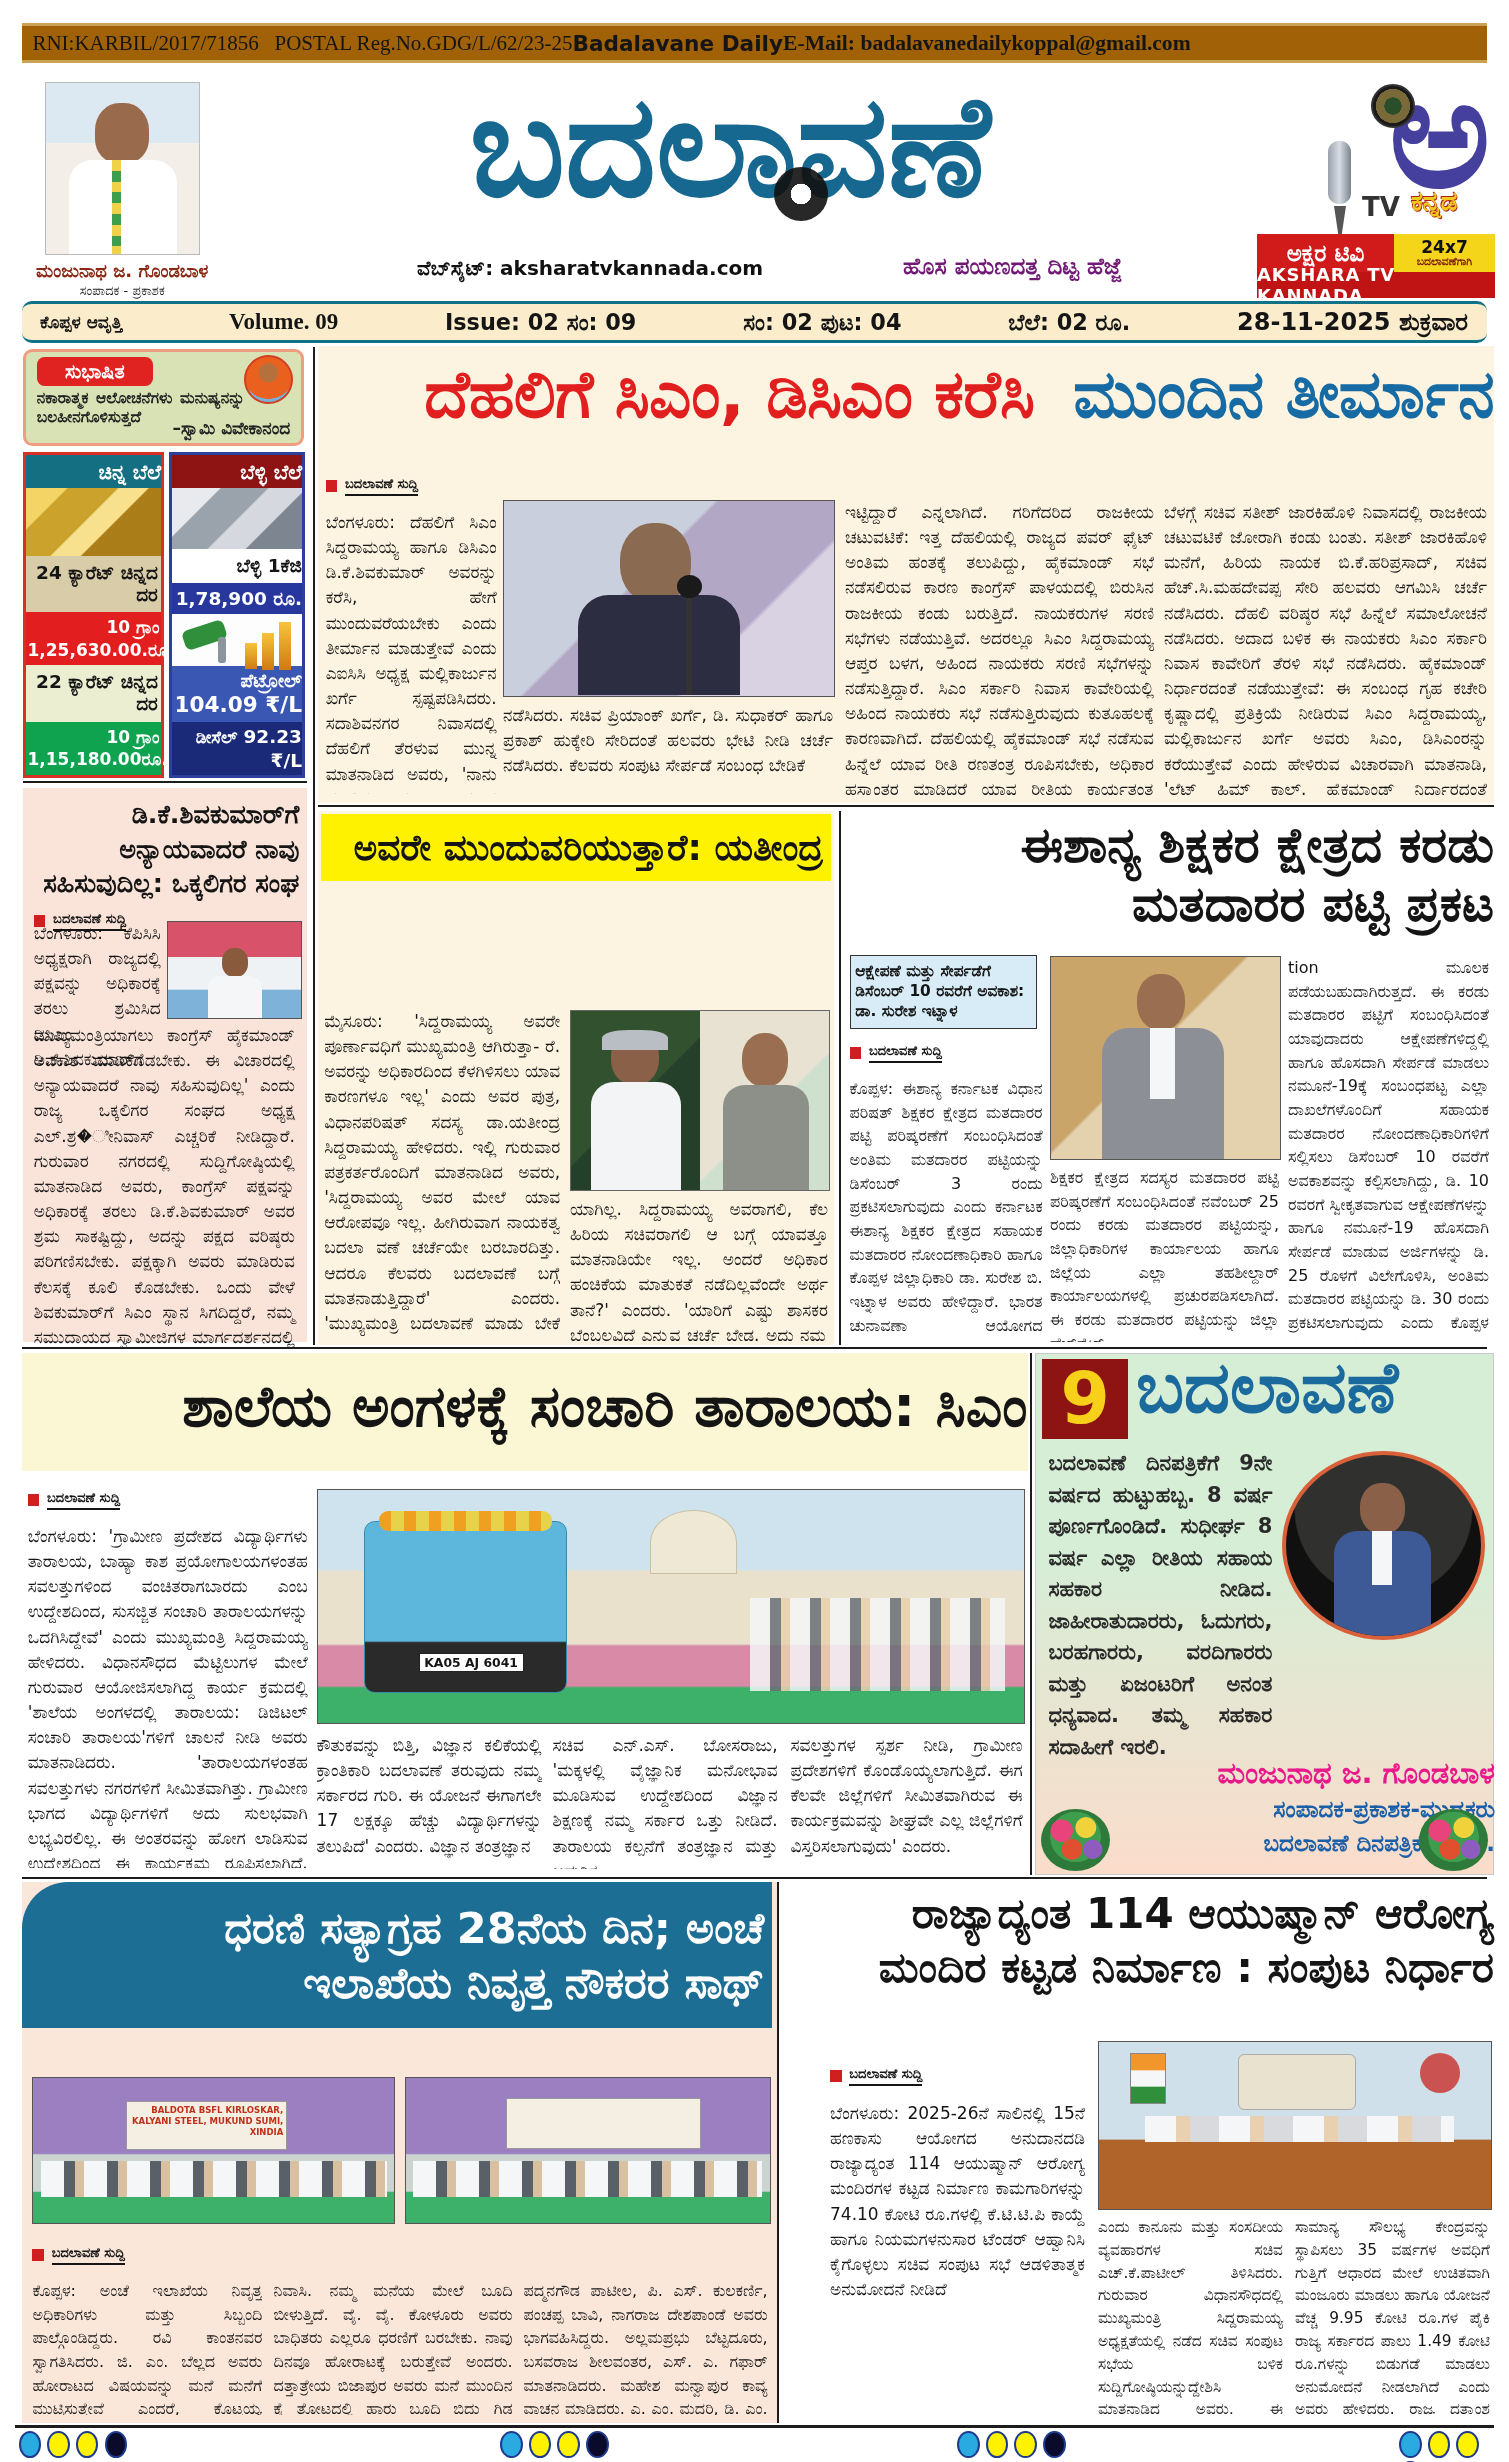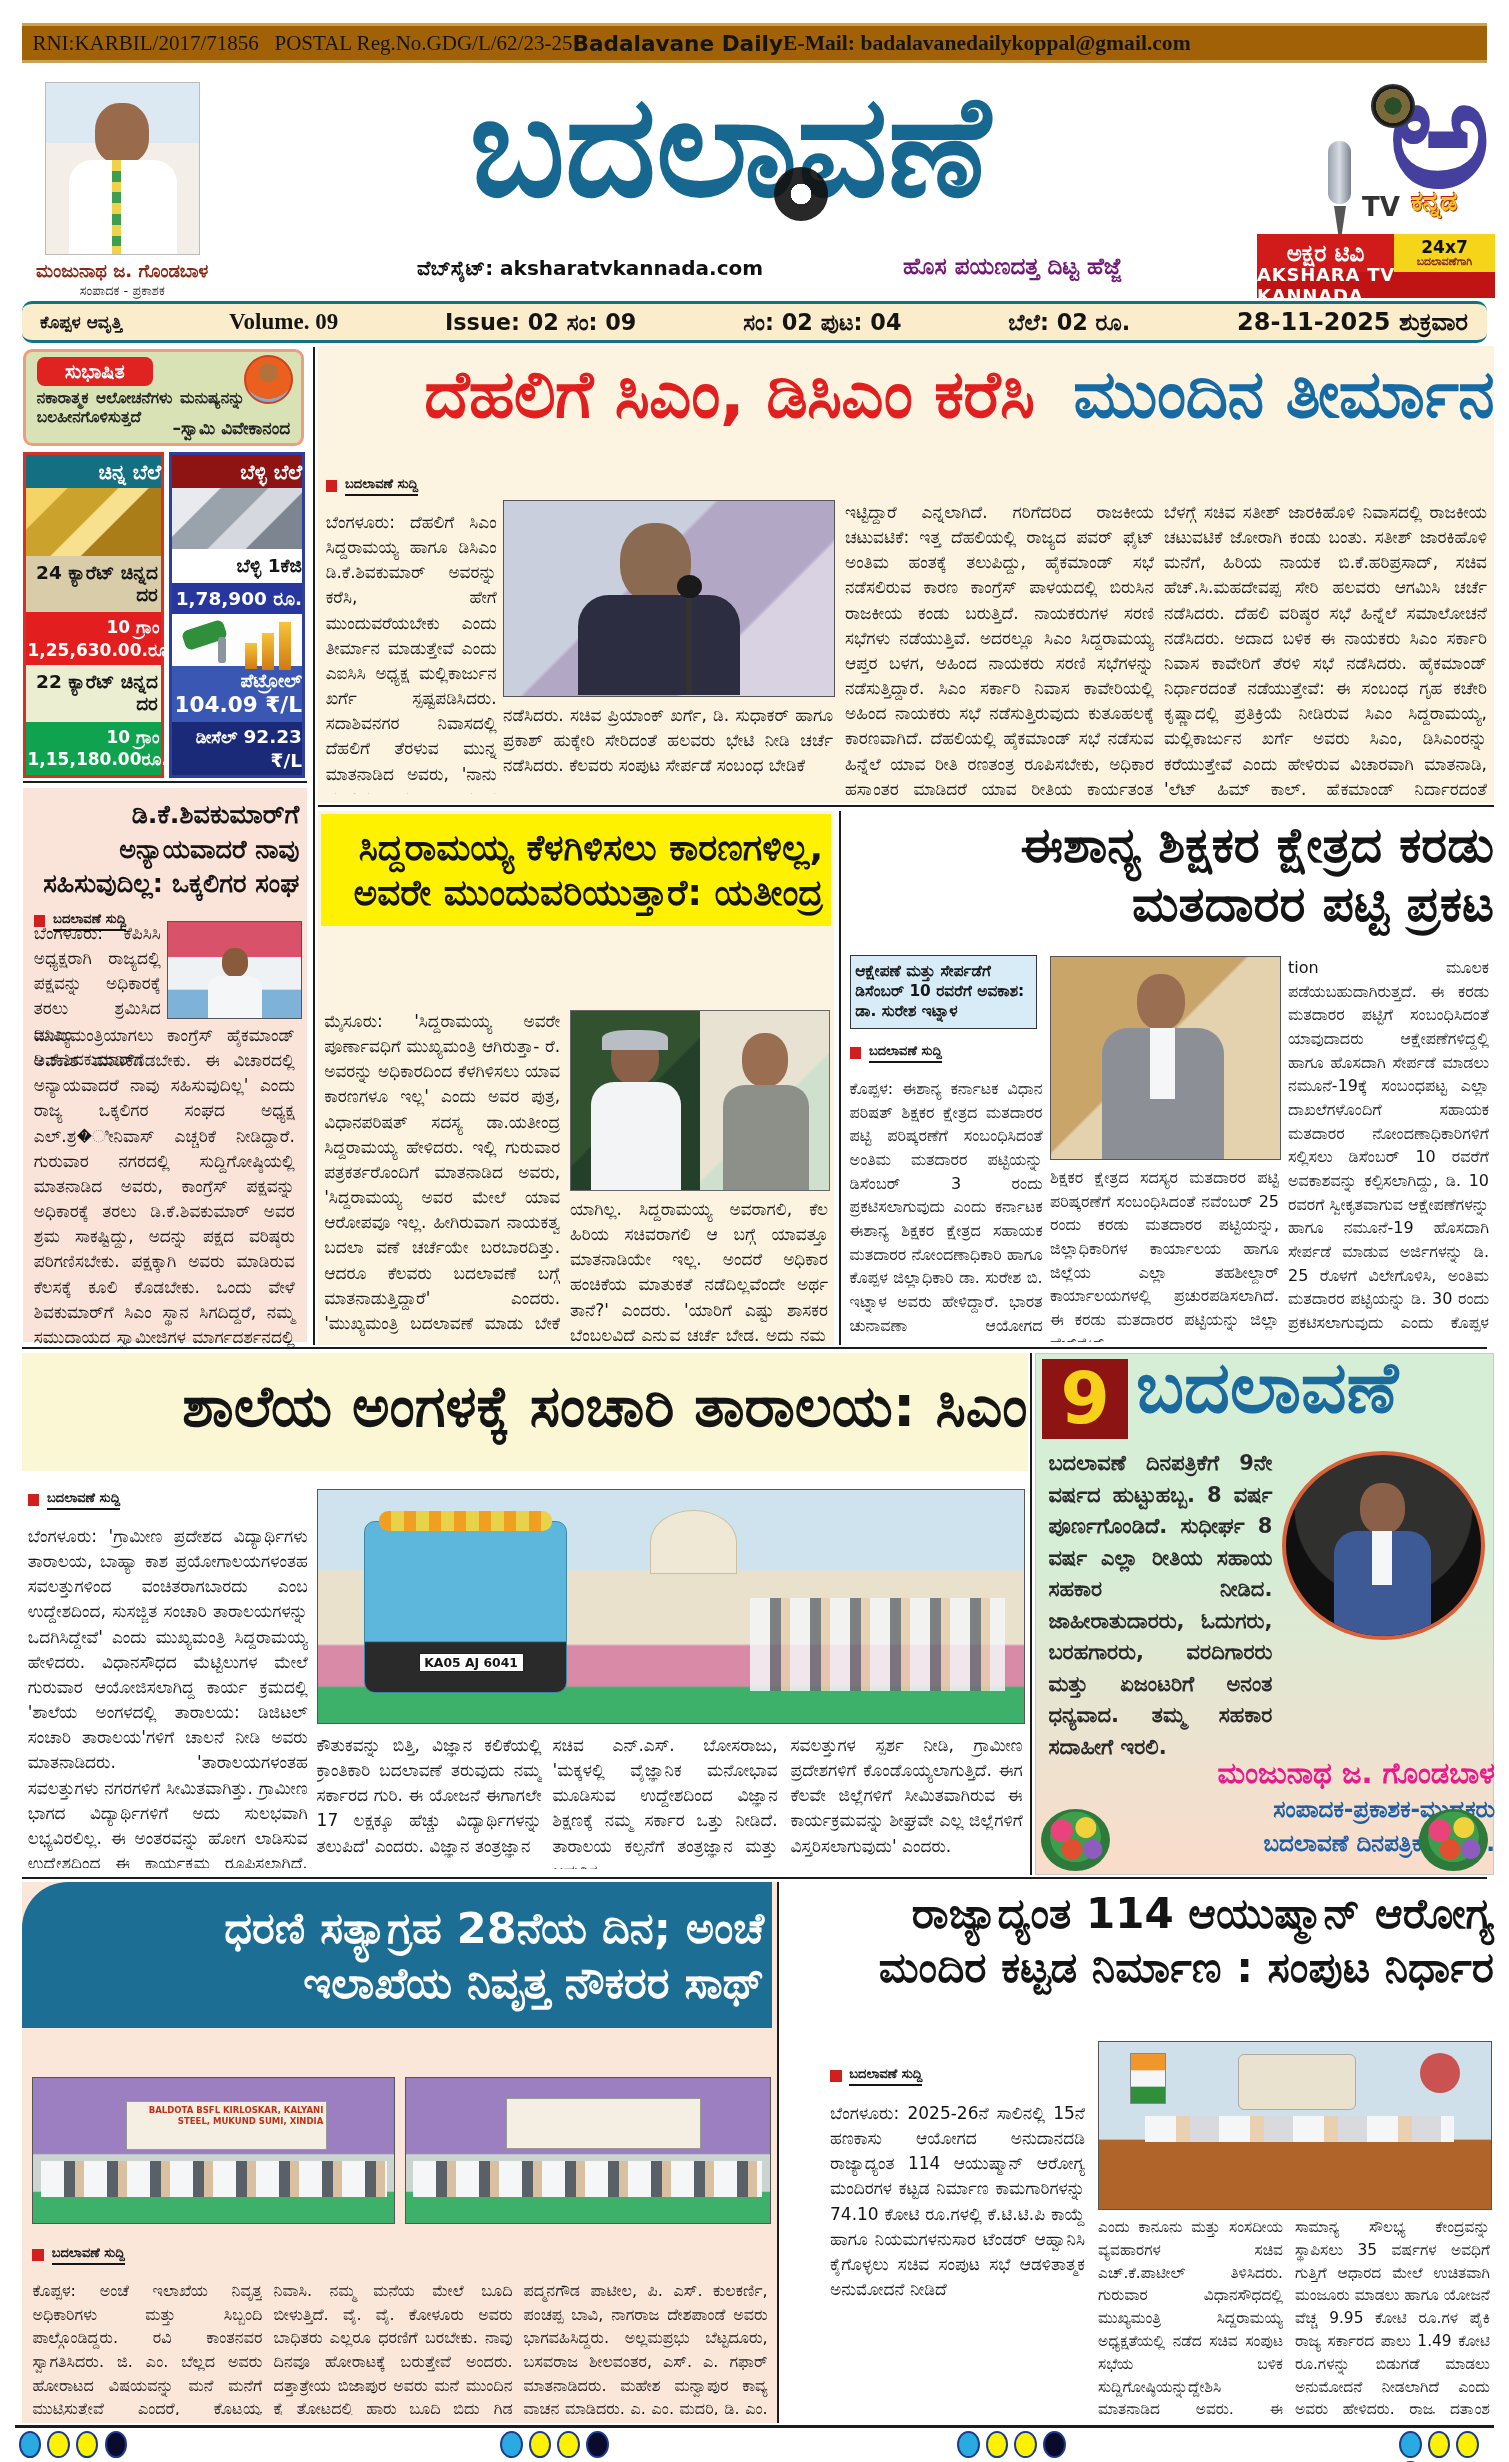--- a/index.html
+++ b/index.html
@@ -163,21 +163,20 @@
     <div class="bodytxt just" style="position:absolute;left:185px;top:357px;width:330px;height:93px;overflow:hidden;">ನಡೆಸಿದರು. ಸಚಿವ ಪ್ರಿಯಾಂಕ್ ಖರ್ಗೆ, ಡಿ. ಸುಧಾಕರ್ ಹಾಗೂ ಪ್ರಕಾಶ್ ಹುಕ್ಕೇರಿ ಸೇರಿದಂತೆ ಹಲವರು ಭೇಟಿ ನೀಡಿ ಚರ್ಚೆ ನಡೆಸಿದರು. ಕೆಲವರು ಸಂಪುಟ ಸೇರ್ಪಡೆ ಸಂಬಂಧ ಬೇಡಿಕೆ</div>
     <div class="bodytxt just" style="position:absolute;left:527px;top:154px;width:309px;height:295px;overflow:hidden;">ಇಟ್ಟಿದ್ದಾರೆ ಎನ್ನಲಾಗಿದೆ. ಗರಿಗೆದರಿದ ರಾಜಕೀಯ ಚಟುವಟಿಕೆ: ಇತ್ತ ದೆಹಲಿಯಲ್ಲಿ ರಾಜ್ಯದ ಪವರ್ ಫೈಟ್ ಅಂತಿಮ ಹಂತಕ್ಕೆ ತಲುಪಿದ್ದು, ಹೈಕಮಾಂಡ್ ಸಭೆ ನಡೆಸಲಿರುವ ಕಾರಣ ಕಾಂಗ್ರೆಸ್ ಪಾಳಯದಲ್ಲಿ ಬಿರುಸಿನ ರಾಜಕೀಯ ಕಂಡು ಬರುತ್ತಿದೆ. ನಾಯಕರುಗಳ ಸರಣಿ ಸಭೆಗಳು ನಡೆಯುತ್ತಿವೆ. ಅದರಲ್ಲೂ ಸಿಎಂ ಸಿದ್ದರಾಮಯ್ಯ ಆಪ್ತರ ಬಳಗ, ಅಹಿಂದ ನಾಯಕರು ಸರಣಿ ಸಭೆಗಳನ್ನು ನಡೆಸುತ್ತಿದ್ದಾರೆ. ಸಿಎಂ ಸರ್ಕಾರಿ ನಿವಾಸ ಕಾವೇರಿಯಲ್ಲಿ ಅಹಿಂದ ನಾಯಕರು ಸಭೆ ನಡೆಸುತ್ತಿರುವುದು ಕುತೂಹಲಕ್ಕೆ ಕಾರಣವಾಗಿದೆ. ದೆಹಲಿಯಲ್ಲಿ ಹೈಕಮಾಂಡ್ ಸಭೆ ನಡೆಸುವ ಹಿನ್ನೆಲೆ ಯಾವ ರೀತಿ ರಣತಂತ್ರ ರೂಪಿಸಬೇಕು, ಅಧಿಕಾರ ಹಸ್ತಾಂತರ ಮಾಡಿದರೆ ಯಾವ ರೀತಿಯ ಕಾರ್ಯತಂತ್ರ ಇರಬೇಕು. ಮುಂದಿನ ನಡೆ ಏನಿರಬೇಕು? ಅಹಿಂದ ವರ್ಗದ ನಿಲುವು ಏನಿರಬೇಕು? ಎಂಬ ಬಗ್ಗೆ ಸಮಾಲೋಚನೆ ನಡೆಸುತ್ತಿದ್ದಾರೆ ಎನ್ನಲಾಗಿದೆ.</div>
     <div class="bodytxt just" style="position:absolute;left:846px;top:154px;width:323px;height:295px;overflow:hidden;">ಬೆಳಗ್ಗೆ ಸಚಿವ ಸತೀಶ್ ಜಾರಕಿಹೊಳಿ ನಿವಾಸದಲ್ಲಿ ರಾಜಕೀಯ ಚಟುವಟಿಕೆ ಜೋರಾಗಿ ಕಂಡು ಬಂತು. ಸತೀಶ್ ಜಾರಕಿಹೊಳಿ ಮನೆಗೆ, ಹಿರಿಯ ನಾಯಕ ಬಿ.ಕೆ.ಹರಿಪ್ರಸಾದ್, ಸಚಿವ ಹೆಚ್.ಸಿ.ಮಹದೇವಪ್ಪ ಸೇರಿ ಹಲವರು ಆಗಮಿಸಿ ಚರ್ಚೆ ನಡೆಸಿದರು. ದೆಹಲಿ ವರಿಷ್ಠರ ಸಭೆ ಹಿನ್ನೆಲೆ ಸಮಾಲೋಚನೆ ನಡೆಸಿದರು. ಅದಾದ ಬಳಿಕ ಈ ನಾಯಕರು ಸಿಎಂ ಸರ್ಕಾರಿ ನಿವಾಸ ಕಾವೇರಿಗೆ ತೆರಳಿ ಸಭೆ ನಡೆಸಿದರು. ಹೈಕಮಾಂಡ್ ನಿರ್ಧಾರದಂತೆ ನಡೆಯುತ್ತೇವೆ: ಈ ಸಂಬಂಧ ಗೃಹ ಕಚೇರಿ ಕೃಷ್ಣಾದಲ್ಲಿ ಪ್ರತಿಕ್ರಿಯೆ ನೀಡಿರುವ ಸಿಎಂ ಸಿದ್ದರಾಮಯ್ಯ, ಮಲ್ಲಿಕಾರ್ಜುನ ಖರ್ಗೆ ಅವರು ಸಿಎಂ, ಡಿಸಿಎಂರನ್ನು ಕರೆಯುತ್ತೇವೆ ಎಂದು ಹೇಳಿರುವ ವಿಚಾರವಾಗಿ ಮಾತನಾಡಿ, 'ಲೆಟ್ ಹಿಮ್ ಕಾಲ್. ಹೈಕಮಾಂಡ್ ನಿರ್ಧಾರದಂತೆ ನಡೆಯುತ್ತೇವೆ' ಎಂದಷ್ಟೇ ತಿಳಿಸಿದರು.</div>
   </div>
 
   <div class="hrule" style="left:318px;top:805px;width:1176px;height:1.5px;"></div>
   <div class="vr" style="left:839px;top:811px;height:534px;"></div>
 
   <div class="abs" style="left:318px;top:811px;width:516px;height:534px;background:#fcf3e1;">
     <div style="background:#fff200;margin:3.1px;padding:10.8px 7.7px;">
-      <div class="b ctr" style="font-size:36px;line-height:1.25;">ಸಿದ್ದರಾಮಯ್ಯ ಕೆಳಗಿಳಿಸಲು ಕಾರಣಗಳಿಲ್ಲ,</div>
       <div class="b ctr" style="font-size:36px;line-height:1.25;">ಅವರೇ ಮುಂದುವರಿಯುತ್ತಾರೆ: ಯತೀಂದ್ರ</div>
     </div>
     <div class="bodytxt just" style="position:absolute;left:6.2px;top:198px;width:236px;height:330px;overflow:hidden;">ಮೈಸೂರು: 'ಸಿದ್ದರಾಮಯ್ಯ ಅವರೇ ಪೂರ್ಣಾವಧಿಗೆ ಮುಖ್ಯಮಂತ್ರಿ ಆಗಿರುತ್ತಾ- ರೆ. ಅವರನ್ನು ಅಧಿಕಾರದಿಂದ ಕೆಳಗಿಳಿಸಲು ಯಾವ ಕಾರಣಗಳೂ ಇಲ್ಲ' ಎಂದು ಅವರ ಪುತ್ರ, ವಿಧಾನಪರಿಷತ್ ಸದಸ್ಯ ಡಾ.ಯತೀಂದ್ರ ಸಿದ್ದರಾಮಯ್ಯ ಹೇಳಿದರು. ಇಲ್ಲಿ ಗುರುವಾರ ಪತ್ರಕರ್ತರೊಂದಿಗೆ ಮಾತನಾಡಿದ ಅವರು, 'ಸಿದ್ದರಾಮಯ್ಯ ಅವರ ಮೇಲೆ ಯಾವ ಆರೋಪವೂ ಇಲ್ಲ. ಹೀಗಿರುವಾಗ ನಾಯಕತ್ವ ಬದಲಾ ವಣೆ ಚರ್ಚೆಯೇ ಬರಬಾರದಿತ್ತು. ಆದರೂ ಕೆಲವರು ಬದಲಾವಣೆ ಬಗ್ಗೆ ಮಾತನಾಡುತ್ತಿದ್ದಾರೆ' ಎಂದರು. 'ಮುಖ್ಯಮಂತ್ರಿ ಬದಲಾವಣೆ ಮಾಡು ಬೇಕೆ ಎಂದು ಹೈಕಮಾಂಡ್ ಒಮ್ಮೆಯೂ ಹೇಳಿಲ್ಲ. ಆದರೂ ಹೈಕಮಾಂಡ್ ತೀರ್ಮಾನವೇ ಅಂತಿಮ. ಉಳಿದ ಎರಡೂವರೆ ವರ್ಷವೂ ತಂದೆಯೇ ಮುಖ್ಯಮಂತ್ರಿ ಆಗಿರುತ್ತಾರೆ ಎಂಬ ವಿಶ್ವಾಸ ನನಗಿದೆ' ಎಂದು ಹೇಳಿದರು. 'ನನಗಿರುವ ಮಾಹಿತಿ ಪ್ರಕಾರ, ಅಧಿಕಾರ ಹಂಚಿಕೆಯ ಸೂತ್ರವೇ ರಚನೆ</div>
     <div class="photo" style="left:252px;top:199px;width:258px;height:179px;border:0.8px solid #666;">
       <div class="abs" style="left:0;top:0;width:129px;height:179px;background:linear-gradient(135deg,#31512f 0 50%,#24402a 51%);">
         <div class="abs" style="left:40px;top:20px;width:48px;height:54px;border-radius:46%;background:#8a6048;"></div>
         <div class="abs" style="left:31px;top:18.5px;width:66px;height:20px;border-radius:40% 40% 0 0;background:#b9bec4;"></div>
         <div class="abs" style="left:20px;top:71px;width:90px;height:108px;border-radius:23px 23px 0 0;background:#f2f4f6;"></div>
       </div>
       <div class="abs" style="left:129px;top:0;width:129px;height:179px;background:linear-gradient(135deg,#e8e2d2 0 55%,#cfe0cf 56%);">
@@ -249,21 +248,21 @@
   <div class="hrule" style="left:21.6px;top:1877px;width:1465px;"></div>
   <div class="vr" style="left:777px;top:1882px;height:541px;"></div>
 
   <div class="abs" style="left:21.6px;top:1882px;width:755px;height:541px;background:#fbe7da;">
     <div style="background:#1d6e94;border-radius:46px 0 0 0;padding:18.5px 7.7px 15.4px;margin-right:4.6px;">
       <div class="b ctr" style="color:#fff;font-size:43px;line-height:1.3;">ಧರಣಿ ಸತ್ಯಾಗ್ರಹ 28ನೆಯ ದಿನ; ಅಂಚೆ</div>
       <div class="b ctr" style="color:#fff;font-size:43px;line-height:1.3;">ಇಲಾಖೆಯ ನಿವೃತ್ತ ನೌಕರರ ಸಾಥ್</div>
     </div>
 
     <div class="photo" style="left:10.8px;top:195px;width:361px;height:145px;background:linear-gradient(180deg,#9b7fc0 0 52%,#cbd4cf 53% 78%,#3db06a 79%);">
-      <div class="abs b ctr" style="left:93px;top:23px;width:201px;height:49px;background:#f4efe2;color:#c03018;font-size:8.5px;line-height:1.3;padding:3.1px;box-sizing:border-box;border:0.8px solid #999;">BALDOTA BSFL KIRLOSKAR, KALYANI STEEL, MUKUND SUMI, XINDIA</div>
+      <div class="abs b ctr" style="left:93px;top:23px;width:161px;height:49px;background:#f4efe2;color:#c03018;font-size:8.5px;line-height:1.3;padding:3.1px;box-sizing:border-box;border:0.8px solid #999;">BALDOTA BSFL KIRLOSKAR, KALYANI STEEL, MUKUND SUMI, XINDIA</div>
       <div class="abs" style="left:7.7px;top:83px;width:346px;height:36px;background:repeating-linear-gradient(90deg,#f4f6f8 0 23px,#5a6068 23px 34px,#d8c0a0 34px 43px);"></div>
     </div>
     <div class="photo" style="left:383px;top:195px;width:364px;height:145px;background:linear-gradient(180deg,#9b7fc0 0 52%,#cbd4cf 53% 78%,#3db06a 79%);">
       <div class="abs" style="left:100px;top:20px;width:193px;height:49px;background:#f4efe2;border:0.8px solid #999;"></div>
       <div class="abs" style="left:7.7px;top:83px;width:349px;height:36px;background:repeating-linear-gradient(90deg,#f4f6f8 0 23px,#5a6068 23px 34px,#d8c0a0 34px 43px);"></div>
     </div>
     <div class="byline" style="position:absolute;left:10.8px;top:363px;">
       <span class="sq"></span>
       <span class="txt">ಬದಲಾವಣೆ ಸುದ್ದಿ</span>
     </div>

